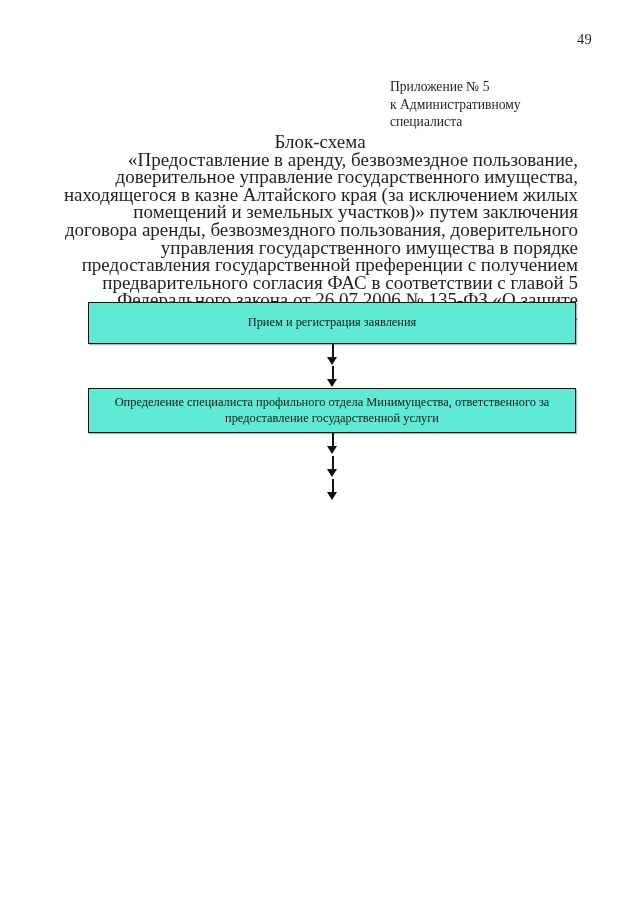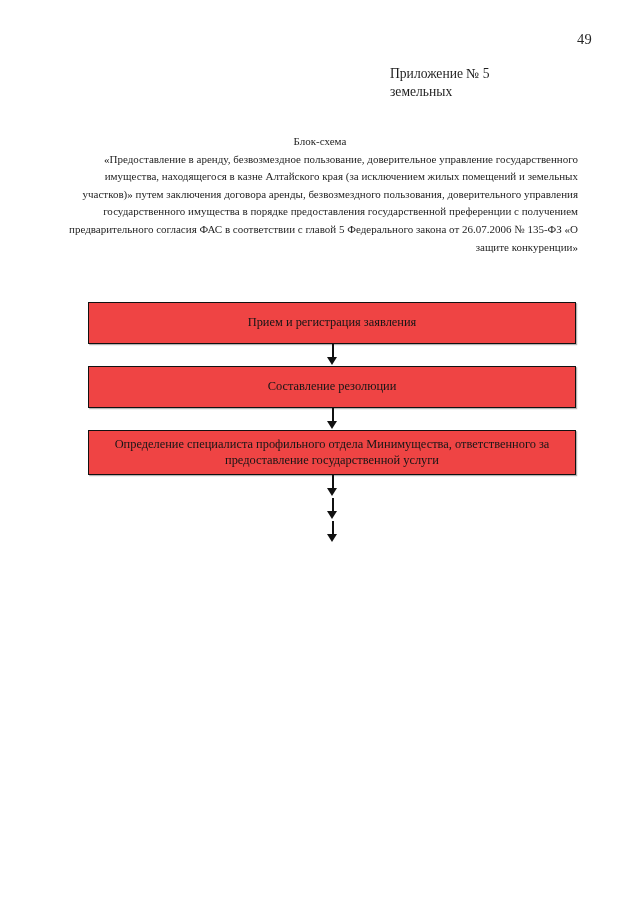--- a/index.html
+++ b/index.html
@@ -31,38 +31,38 @@
     width: 592px;
     text-align: right;
     font-size: 14.5px;
     letter-spacing: 0.3px;
     color: #262626;
   }
 
   
   .appendix-header {
     position: absolute;
-    top: 65px;
+    top: 78px;
     left: 390px;
     width: 230px;
     font-size: 13.6px;
     line-height: 17.5px;
     text-align: left;
     color: #1f1f1f;
   }
   .appendix-header div { white-space: nowrap; }
 
   
   .title-block {
     position: absolute;
     top: 133px;
     left: 62px;
     width: 516px;
     text-align: center;
-    font-size: 11px;
+    font-size: 19px;
     line-height: 17.6px;
     color: #1f1f1f;
   }
   .title-block .t-line { display: block; }
   .title-block .t-sub { display: block; }
   .title-desc {
     display: block;
     margin-top: 0px;
     text-align: right;
   }
@@ -71,21 +71,21 @@
   .flow {
     position: absolute;
     top: 302px;
     left: 88px;
     width: 488px;
   }
   .flow-box {
     position: relative;
     box-sizing: border-box;
     border: 1.15px solid #111111;
-    background: #ef4444;
+    background: #5eead4;
     display: flex;
     align-items: center;
     justify-content: center;
     text-align: center;
     padding: 20px 9px;
     font-size: 12.4px;
     line-height: 15.6px;
     color: #161616;
     box-shadow: 1.2px 1.2px 0 0 rgba(120,120,120,0.55);
   }
@@ -122,42 +122,40 @@
 </style>
 </head>
 <body>
 
 <div class="page">
 
   <div class="page-number">49</div>
 
   <div class="appendix-header">
     <div>Приложение № 5</div>
-    <div>земельных</div>
+    <div>к Административному</div>
+    <div>специалиста</div>
   </div>
 
   <div class="title-block">
     <span class="t-line">Блок-схема</span>
     <span class="title-desc">«Предоставление в аренду, безвозмездное пользование, доверительное управление государственного имущества, находящегося в казне Алтайского края (за исключением жилых помещений и земельных участков)» путем заключения договора аренды, безвозмездного пользования, доверительного управления государственного имущества в порядке предоставления государственной преференции с получением предварительного согласия ФАС в соответствии с главой 5 Федерального закона от 26.07.2006 № 135-ФЗ «О защите конкуренции»</span>
   </div>
 
   <div class="flow">
 
     <div class="flow-box h1">
       <span>Прием и регистрация заявления</span>
     </div>
 
     <div class="connector conn-22">
       <span class="stem"></span>
       <span class="head"></span>
     </div>
 
-    <div class="flow-box h1">
-      <span>Составление резолюции</span>
-    </div>
 
     <div class="connector conn-22">
       <span class="stem"></span>
       <span class="head"></span>
     </div>
 
     <div class="flow-box h2">
       <span>Определение специалиста профильного отдела Минимущества, ответственного за предоставление государственной услуги</span>
     </div>
 

